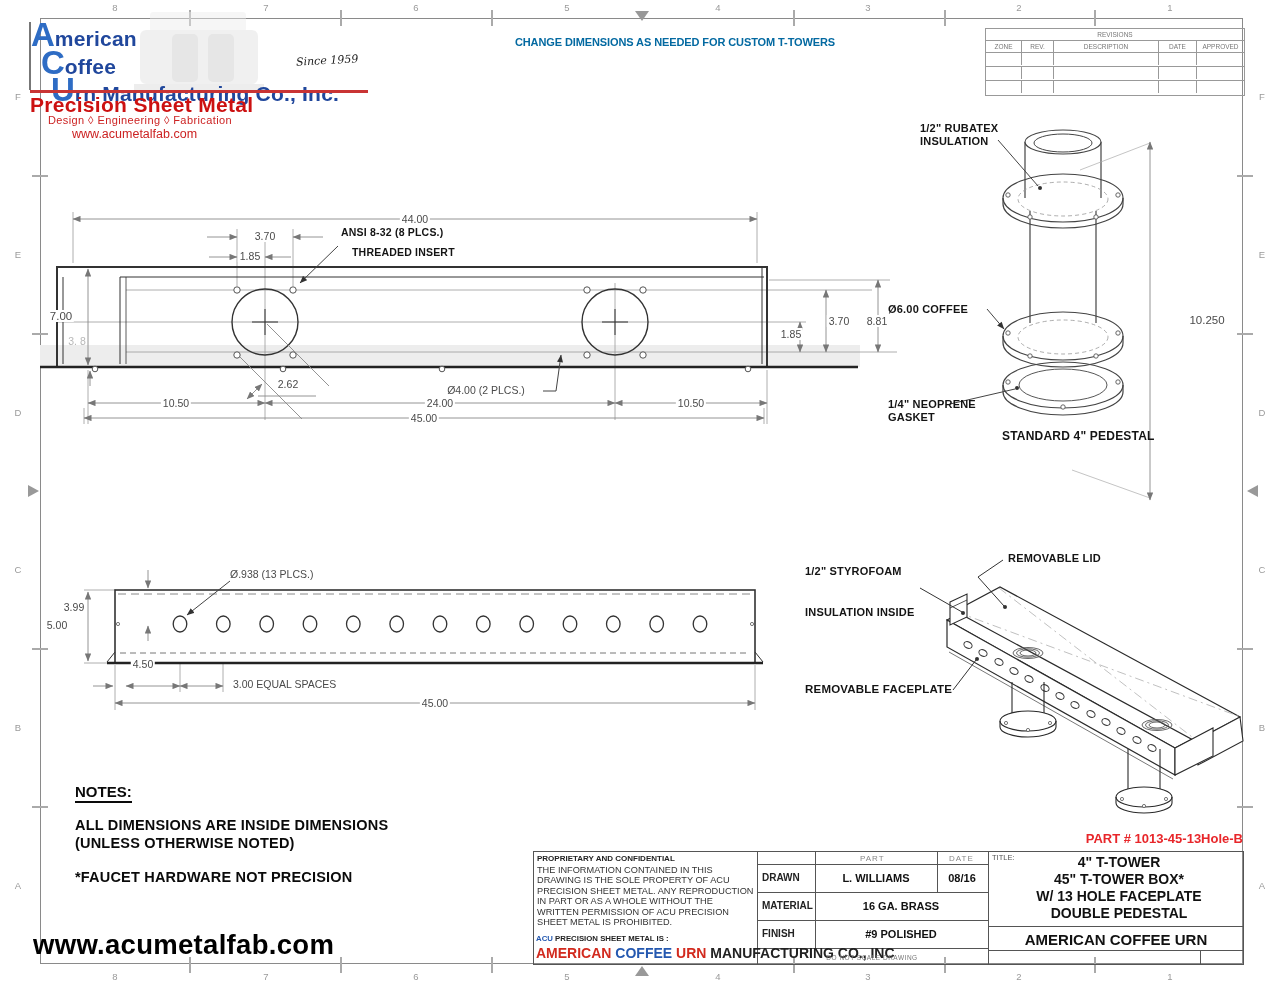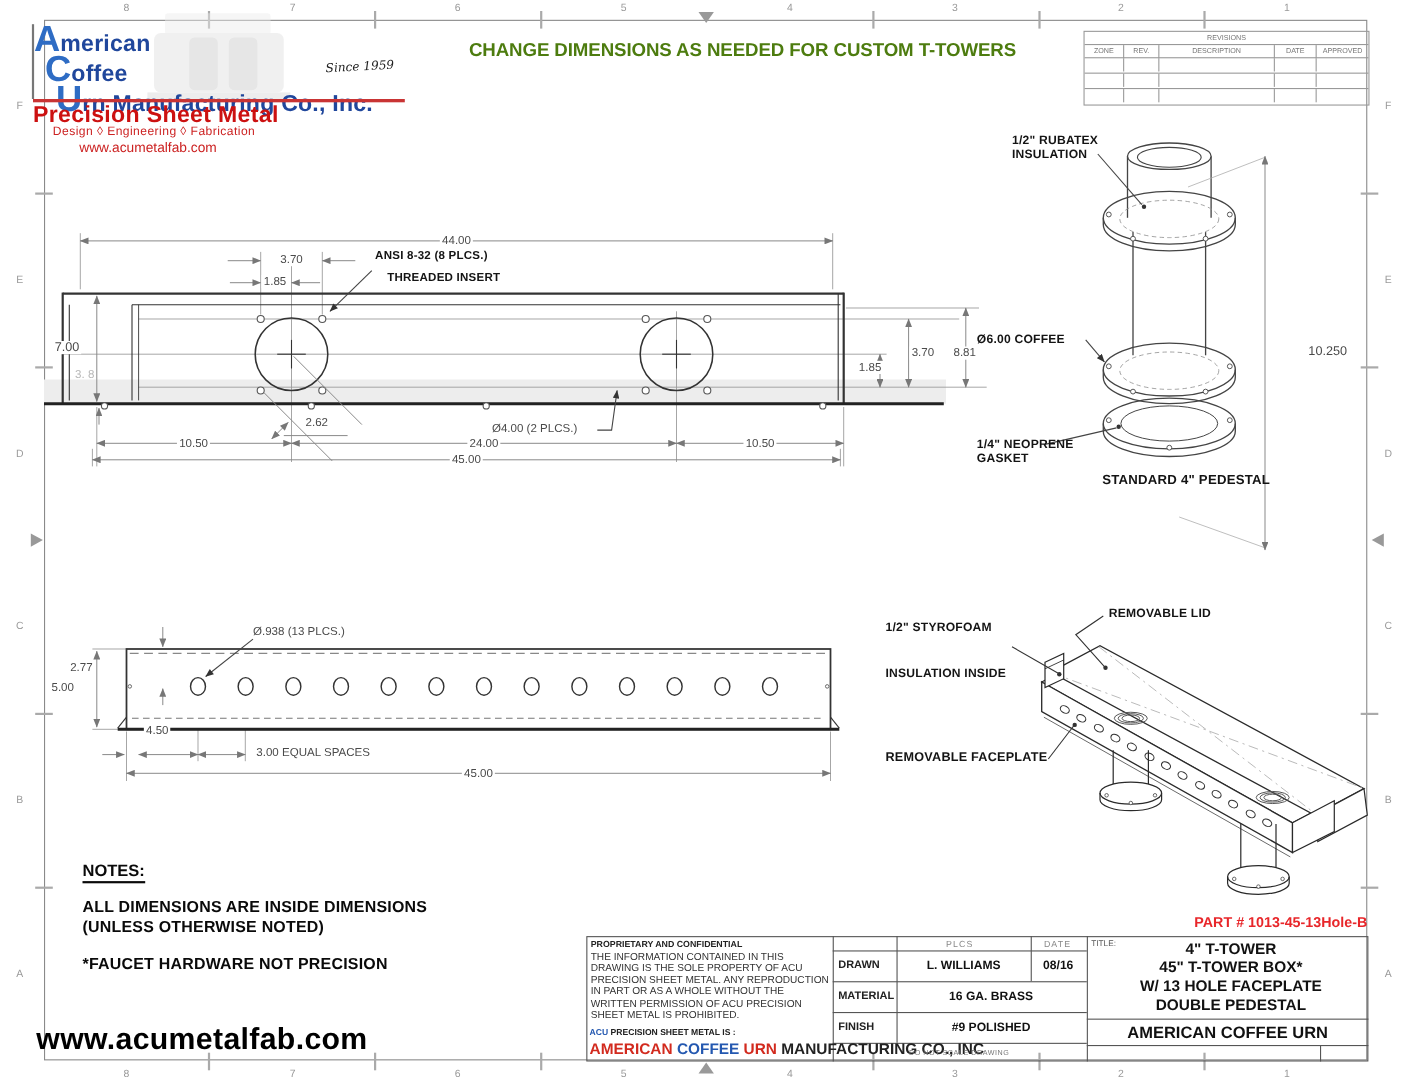--- a/index.html
+++ b/index.html
@@ -25,21 +25,21 @@
   .svc{position:absolute;font-size:11px;color:#cc2222;letter-spacing:.4px;}
   .lw{position:absolute;font-size:12.5px;color:#cc2222;}
   .urnimg{position:absolute;opacity:.45;}
   .urnimg div{position:absolute;}
   
   .dim{position:absolute;font-size:10.5px;color:#4a4a4a;background:#fff;padding:0 2px;white-space:nowrap;transform:translate(-50%,-50%);}
   .dim.big2{font-size:11.5px;}
   .dim.nb{background:transparent;color:#999;}
   .dim-l{position:absolute;font-size:10.5px;color:#4a4a4a;background:#fff;padding:0 2px;white-space:nowrap;}
   .callout{position:absolute;font-weight:bold;font-size:11px;color:#141414;white-space:nowrap;letter-spacing:.2px;}
-  .maintitle{position:absolute;left:400px;top:36px;width:550px;text-align:center;font-size:17px;font-weight:bold;color:#4d7c0f;letter-spacing:-.1px;}
+  .maintitle{position:absolute;left:400px;top:36px;width:550px;text-align:center;font-size:11px;font-weight:bold;color:#0369a1;letter-spacing:-.1px;}
   
   .rev{position:absolute;left:985px;top:28px;width:260px;height:68px;border:1px solid #999;box-sizing:border-box;font-size:6.5px;color:#777;}
   .rev .r{display:flex;border-bottom:1px solid #999;box-sizing:border-box;}
   .rev .c{border-right:1px solid #999;box-sizing:border-box;text-align:center;line-height:12px;height:12px;}
   .rev .c:last-child{border-right:none;}
   
   .notes-h{position:absolute;font-size:15px;font-weight:bold;color:#0a0a0a;border-bottom:2.5px solid #0a0a0a;padding-bottom:1px;}
   .notes-t{position:absolute;font-size:14.5px;font-weight:bold;color:#0a0a0a;letter-spacing:.2px;white-space:nowrap;}
   .site-big{position:absolute;font-size:27.5px;font-weight:bold;color:#000;letter-spacing:.3px;}
   .partno{position:absolute;left:943px;top:831px;width:300px;text-align:right;font-size:13px;font-weight:bold;color:#e8262a;}
@@ -389,21 +389,21 @@
       <line x1="148" y1="626" x2="148" y2="641" marker-start="url(#m3)"></line>
       <line x1="93" y1="686" x2="113" y2="686" marker-end="url(#m3)"></line>
       <line x1="126" y1="686" x2="180" y2="686" marker-start="url(#m3)" marker-end="url(#m3)"></line>
       <line x1="180" y1="686" x2="223" y2="686" marker-start="url(#m3)" marker-end="url(#m3)"></line>
       <line x1="115" y1="703" x2="755" y2="703" marker-start="url(#m3)" marker-end="url(#m3)"></line>
     </g>
     <path d="M230,581 L187,615" stroke="#444" stroke-width="1" fill="none" marker-end="url(#l3)"></path>
   </svg>
 
   <span class="dim-l" style="left:228px;top:568px">Ø.938 (13 PLCS.)</span>
-  <span class="dim" style="left:74px;top:607px">2.77</span>
+  <span class="dim" style="left:74px;top:607px">3.99</span>
   <span class="dim" style="left:57px;top:625px">5.00</span>
   <span class="dim" style="left:143px;top:664px">4.50</span>
   <span class="dim-l" style="left:231px;top:678px">3.00 EQUAL SPACES</span>
   <span class="dim" style="left:435px;top:703px">45.00</span>
 
   <svg class="draw" style="left:790px;top:540px" width="470" height="300" viewBox="790 540 470 300">
     <g stroke="#2a2a2a" stroke-width="1.1" fill="#fff">
       <polygon points="947,620 985,600 1213,728 1175,748"></polygon>
       <polygon points="955,611 1000,587 1240,717 1195,741" stroke-width="1.2"></polygon>
       <polygon points="1195,741 1240,717 1243,741 1198,765"></polygon>
@@ -489,21 +489,21 @@
   <div class="tbline" style="left:757px;top:920px;width:231px;height:1px"></div>
   <div class="tbline" style="left:757px;top:948px;width:231px;height:1px"></div>
   <div class="tbline" style="left:988px;top:926px;width:256px;height:1px"></div>
   <div class="tbline" style="left:988px;top:950px;width:256px;height:1px"></div>
 
   <span class="tb-small" style="left:537px;top:854px">PROPRIETARY AND CONFIDENTIAL</span>
   <div class="tb-body" style="left:537px;top:865px;width:217px">THE INFORMATION CONTAINED IN THIS DRAWING IS THE SOLE PROPERTY OF ACU PRECISION SHEET METAL.  ANY REPRODUCTION IN PART OR AS A WHOLE WITHOUT THE WRITTEN PERMISSION OF ACU PRECISION SHEET METAL IS PROHIBITED.</div>
   <div class="tb-small" style="left:536px;top:934px;font-size:7.8px"><span class="w-blue">ACU</span><span> PRECISION SHEET METAL IS :</span></div>
   <div class="tb-small" style="left:536px;top:945px;font-size:14px"><span class="w-red">AMERICAN</span>&nbsp;<span class="w-blue">COFFEE</span>&nbsp;<span class="w-red">URN</span><span> MANUFACTURING CO., INC</span></div>
 
-  <span class="tb-grey" style="left:860px;top:854px">PLCS</span>
+  <span class="tb-grey" style="left:860px;top:854px">PART</span>
   <span class="tb-grey" style="left:949px;top:854px">DATE</span>
   <span class="tb-lab" style="left:762px;top:872px">DRAWN</span>
   <span class="tb-val" style="left:876px;top:872px">L. WILLIAMS</span>
   <span class="tb-val" style="left:962px;top:872px">08/16</span>
   <span class="tb-lab" style="left:762px;top:900px">MATERIAL</span>
   <span class="tb-val" style="left:901px;top:900px">16 GA. BRASS</span>
   <span class="tb-lab" style="left:762px;top:928px">FINISH</span>
   <span class="tb-val" style="left:901px;top:928px">#9 POLISHED</span>
   <span class="tb-tiny" style="left:872px;top:954px">DO NOT SCALE DRAWING</span>
 

